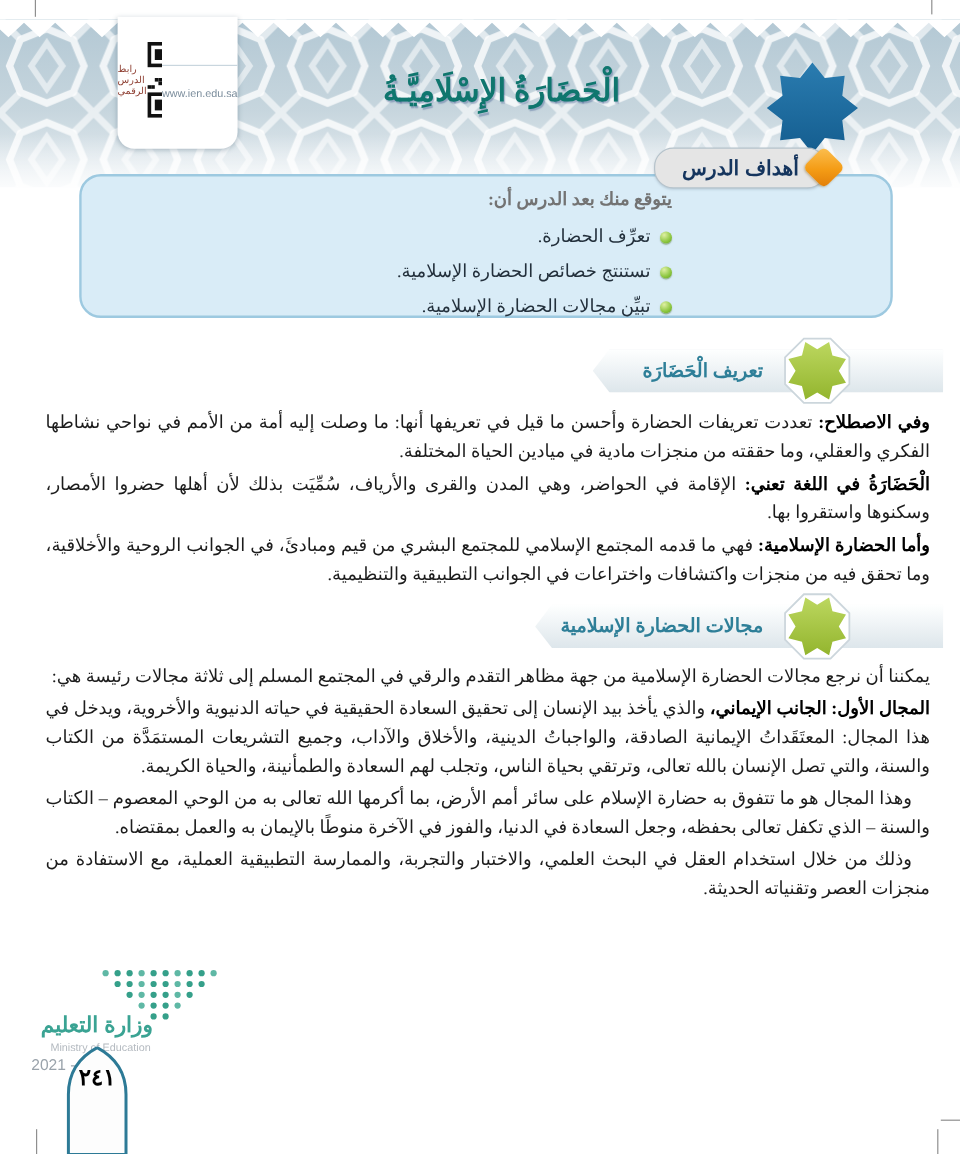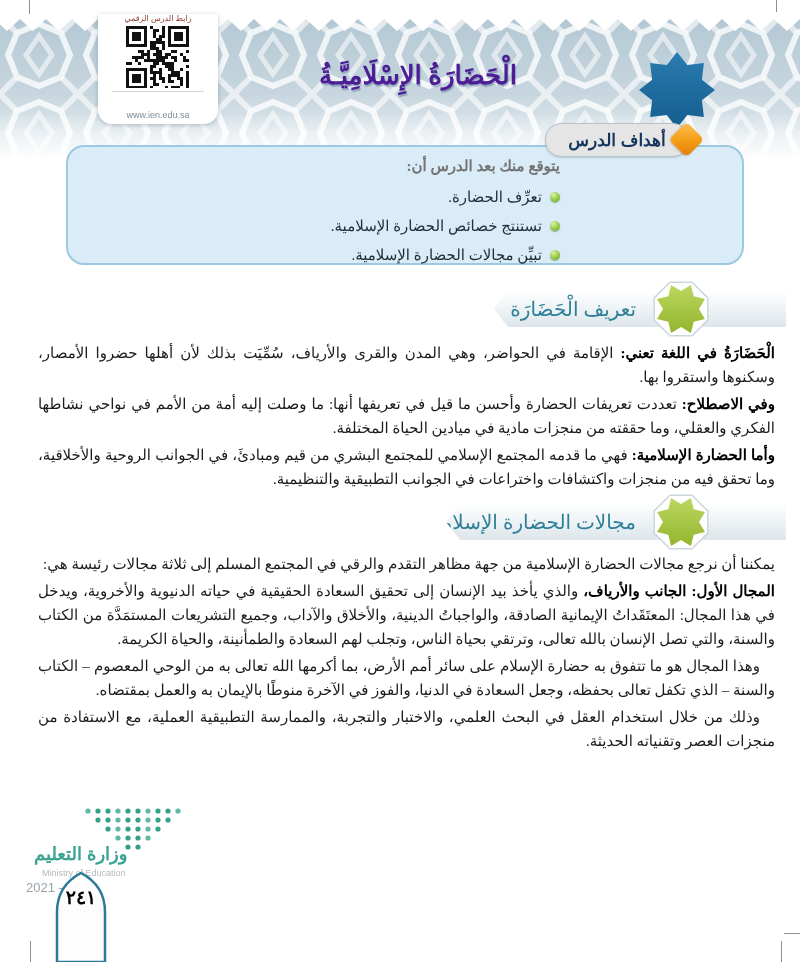--- a/index.html
+++ b/index.html
@@ -11,30 +11,30 @@
 
   
   .header-band{position:absolute;left:0;top:16px;width:800px;height:140px;
     background:linear-gradient(#b3c8d4,#c7d6de 55%,#e9eff3);}
   .header-band svg{position:absolute;left:0;top:0;}
   .header-fade{position:absolute;left:0;top:96px;width:800px;height:62px;
     background:linear-gradient(rgba(255,255,255,0),#fff 90%);}
   .zigzag{position:absolute;left:0;top:16px;width:800px;height:18px;}
 
   
-  .qr-bookmark{position:absolute;left:98px;top:14px;width:120px;height:110px;background:#fff;
+  .qr-bookmark{position:absolute;left:98px;top:14px;width:100px;height:110px;background:#fff;
     border-radius:0 0 14px 14px;box-shadow:0 1px 4px rgba(60,90,110,.35);
-    display:flex;flex-direction:column;align-items:center;justify-content:flex-end;padding-bottom:4px;box-sizing:border-box;}
+    display:flex;flex-direction:row;align-items:center;justify-content:flex-end;padding-bottom:4px;box-sizing:border-box;}
   .qr-label{font-family:"Liberation Sans",sans-serif;font-size:8px;color:#8c3b2e;margin-bottom:2px;}
   .qr-url{font-family:"Liberation Sans",sans-serif;font-size:9px;color:#7b8d9c;border-top:1px solid #c9d6de;
     padding-top:18px;margin-top:3px;width:92px;text-align:center;}
 
   
   .lesson-title{position:absolute;left:268px;top:60px;width:300px;text-align:center;
-    font-size:26px;font-weight:bold;color:#4c1d95;direction:rtl;
+    font-size:26px;font-weight:bold;color:#0f766e;direction:rtl;
     text-shadow:1px 2px 1px rgba(40,70,130,.35);font-family:"Liberation Serif",serif;}
 
   .blue-star{position:absolute;left:637px;top:50px;}
 
   
   .obj-tab{position:absolute;left:545px;top:123px;width:142px;height:32px;background:#e5e5e5;
     border:1.5px solid #b6c3cb;border-radius:16px;z-index:5;
     display:flex;align-items:center;justify-content:center;box-shadow:0 1px 2px rgba(80,100,120,.25);}
   .obj-tab-label{font-family:"Liberation Sans",sans-serif;font-size:17px;font-weight:bold;color:#15355e;direction:rtl;}
   .obj-diamond{position:absolute;right:-11px;top:3px;width:25px;height:25px;border-radius:5px;
@@ -50,21 +50,21 @@
     background:radial-gradient(circle at 35% 28%,#dff0a4,#8cc63f 60%,#5f9d22);
     box-shadow:0 1px 1px rgba(60,100,20,.5);}
 
   
   .sec-band{position:absolute;height:36px;right:14px;direction:rtl;
     background:linear-gradient(#feffff,#dde6eb);
     clip-path:polygon(14px 0,100% 0,100% 100%,14px 100%,0 50%);
     filter:drop-shadow(0 0 1px #b8c4cc);
     display:flex;align-items:center;justify-content:flex-start;
     padding-right:150px;box-sizing:border-box;}
-  .sec-title{font-size:20px;font-weight:normal;color:#2e7f98;white-space:nowrap;
+  .sec-title{font-size:16px;font-weight:bold;color:#2e7f98;white-space:nowrap;
     font-family:"Liberation Serif",serif;}
   .green-star{position:absolute;right:88px;z-index:3;}
 
   
   .body-text{position:absolute;left:38px;width:737px;direction:rtl;text-align:justify;
     font-size:15px;line-height:24px;color:#1c1c1c;z-index:1;}
   .body-text p{margin:0 0 3px 0;}
   .body-text p.indent{text-indent:15px;}
   .lead{font-weight:bold;color:#000;}
 
@@ -292,36 +292,36 @@
         <linearGradient id="gg1" x1="0" y1="0" x2="0" y2="1">
       <stop offset="0" stop-color="#bcd75f"></stop>
           <stop offset="1" stop-color="#93b52e"></stop>
     </linearGradient>
       </defs>
     <polygon class="oct" fill="#ffffff" stroke="#ccd6dc" stroke-width="1.5" points="42.1,4.2 57.8,19.9 57.8,42.1 42.1,57.8 19.9,57.8 4.2,42.1 4.2,19.9 19.9,4.2"></polygon>
     <polygon class="star" fill="url(#gg1)" points="40.9,7.0 43.7,18.3 55.0,21.1 49.0,31.0 55.0,40.9 43.7,43.7 40.9,55.0 31.0,49.0 21.1,55.0 18.3,43.7 7.0,40.9 13.0,31.0 7.0,21.1 18.3,18.3 21.1,7.0 31.0,13.0"></polygon>
   </svg>
 
   <div class="body-text" style="top:341px;">
+    <p><span class="lead">وفي الاصطلاح: </span><span>تعددت تعريفات الحضارة وأحسن ما قيل في تعريفها أنها: ما وصلت إليه أمة من الأمم في نواحي نشاطها الفكري والعقلي، وما حققته من منجزات مادية في ميادين الحياة المختلفة.</span></p>
     <p><span class="lead">الْحَضَارَةُ في اللغة تعني: </span><span>الإقامة في الحواضر، وهي المدن والقرى والأرياف، سُمِّيَت بذلك لأن أهلها حضروا الأمصار، وسكنوها واستقروا بها.</span></p>
-    <p><span class="lead">وفي الاصطلاح: </span><span>تعددت تعريفات الحضارة وأحسن ما قيل في تعريفها أنها: ما وصلت إليه أمة من الأمم في نواحي نشاطها الفكري والعقلي، وما حققته من منجزات مادية في ميادين الحياة المختلفة.</span></p>
     <p><span class="lead">وأما الحضارة الإسلامية: </span><span>فهي ما قدمه المجتمع الإسلامي للمجتمع البشري من قيم ومبادئَ، في الجوانب الروحية والأخلاقية، وما تحقق فيه من منجزات واكتشافات واختراعات في الجوانب التطبيقية والتنظيمية.</span></p>
   </div>
 
   <div class="sec-band" style="top:504px;width:340px;">
     <span class="sec-title">مجالات الحضارة الإسلامية</span>
   </div>
   <svg class="green-star" style="top:491px;" width="62" height="62">
     <polygon class="oct" fill="#ffffff" stroke="#ccd6dc" stroke-width="1.5" points="42.1,4.2 57.8,19.9 57.8,42.1 42.1,57.8 19.9,57.8 4.2,42.1 4.2,19.9 19.9,4.2"></polygon>
     <polygon class="star" fill="url(#gg1)" points="40.9,7.0 43.7,18.3 55.0,21.1 49.0,31.0 55.0,40.9 43.7,43.7 40.9,55.0 31.0,49.0 21.1,55.0 18.3,43.7 7.0,40.9 13.0,31.0 7.0,21.1 18.3,18.3 21.1,7.0 31.0,13.0"></polygon>
   </svg>
 
   <div class="body-text" style="top:552px;">
     <p><span class="lead"></span><span>يمكننا أن نرجع مجالات الحضارة الإسلامية من جهة مظاهر التقدم والرقي في المجتمع المسلم إلى ثلاثة مجالات رئيسة هي:</span></p>
-    <p><span class="lead">المجال الأول: الجانب والأرياف، </span><span>والذي يأخذ بيد الإنسان إلى تحقيق السعادة الحقيقية في حياته الدنيوية والأخروية، ويدخل في هذا المجال: المعتَقَداتُ الإيمانية الصادقة، والواجباتُ الدينية، والأخلاق والآداب، وجميع التشريعات المستمَدَّة من الكتاب والسنة، والتي تصل الإنسان بالله تعالى، وترتقي بحياة الناس، وتجلب لهم السعادة والطمأنينة، والحياة الكريمة.</span></p>
+    <p><span class="lead">المجال الأول: الجانب الإيماني، </span><span>والذي يأخذ بيد الإنسان إلى تحقيق السعادة الحقيقية في حياته الدنيوية والأخروية، ويدخل في هذا المجال: المعتَقَداتُ الإيمانية الصادقة، والواجباتُ الدينية، والأخلاق والآداب، وجميع التشريعات المستمَدَّة من الكتاب والسنة، والتي تصل الإنسان بالله تعالى، وترتقي بحياة الناس، وتجلب لهم السعادة والطمأنينة، والحياة الكريمة.</span></p>
     <p class="indent"><span class="lead"></span><span>وهذا المجال هو ما تتفوق به حضارة الإسلام على سائر أمم الأرض، بما أكرمها الله تعالى به من الوحي المعصوم – الكتاب والسنة – الذي تكفل تعالى بحفظه، وجعل السعادة في الدنيا، والفوز في الآخرة منوطًا بالإيمان به والعمل بمقتضاه.</span></p>
     <p class="indent"><span class="lead"></span><span>وذلك من خلال استخدام العقل في البحث العلمي، والاختبار والتجربة، والممارسة التطبيقية العملية، مع الاستفادة من منجزات العصر وتقنياته الحديثة.</span></p>
   </div>
 
   <svg class="dots-svg" id="dots-svg" width="110" height="50">
       <circle cx="10" cy="5" r="2.6" fill="#5fb8a5"></circle>
       <circle cx="20" cy="5" r="2.6" fill="#35a08a"></circle>
       <circle cx="30" cy="5" r="2.6" fill="#35a08a"></circle>
       <circle cx="40" cy="5" r="2.6" fill="#5fb8a5"></circle>
       <circle cx="50" cy="5" r="2.6" fill="#35a08a"></circle>

